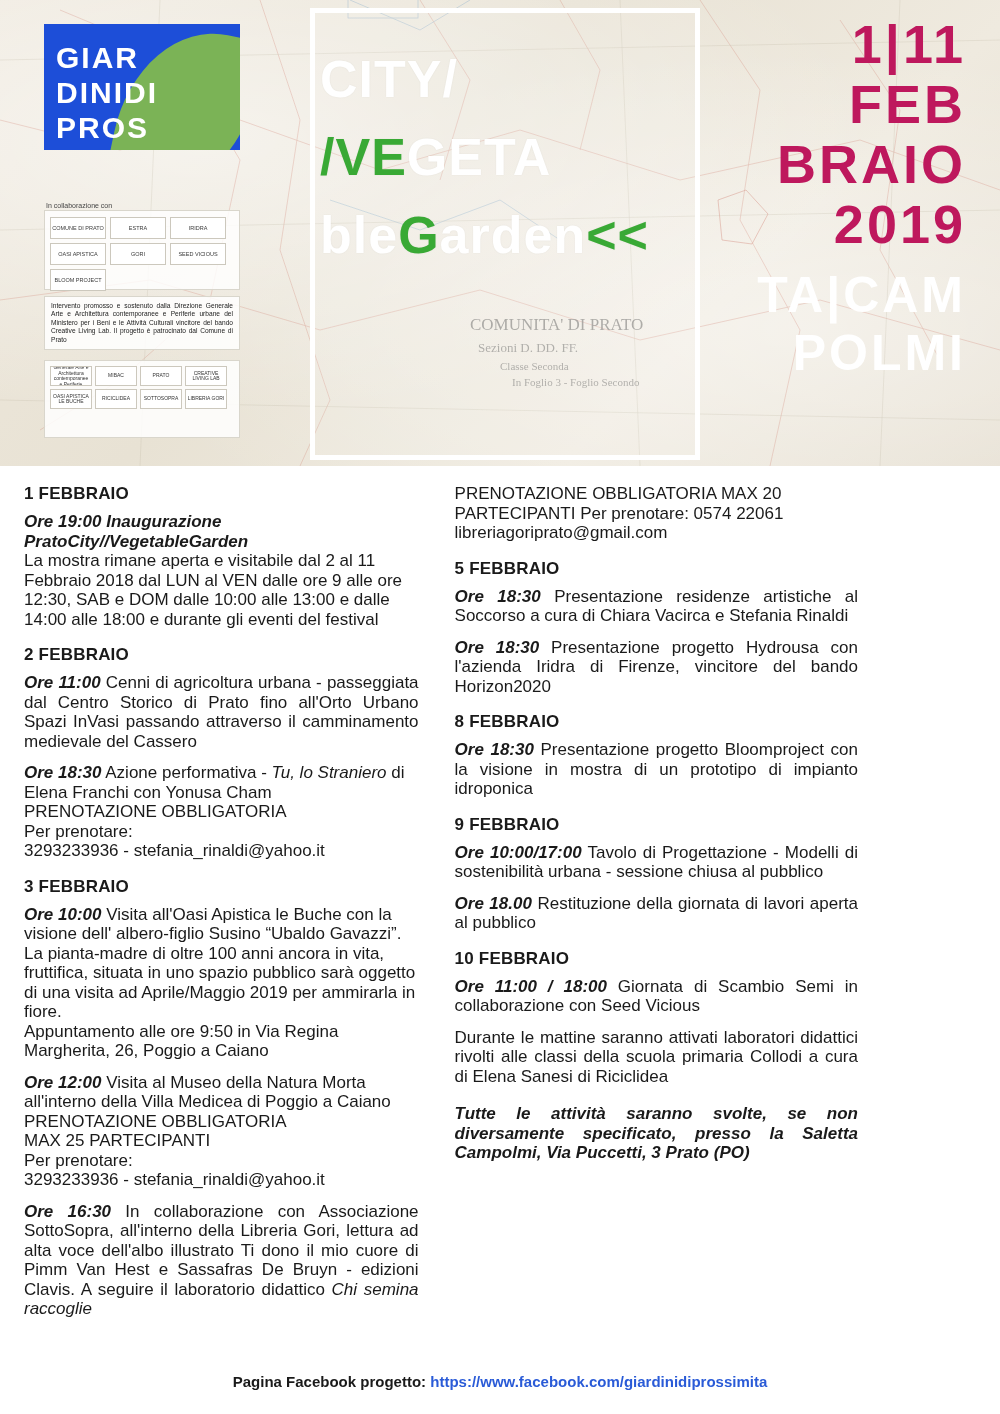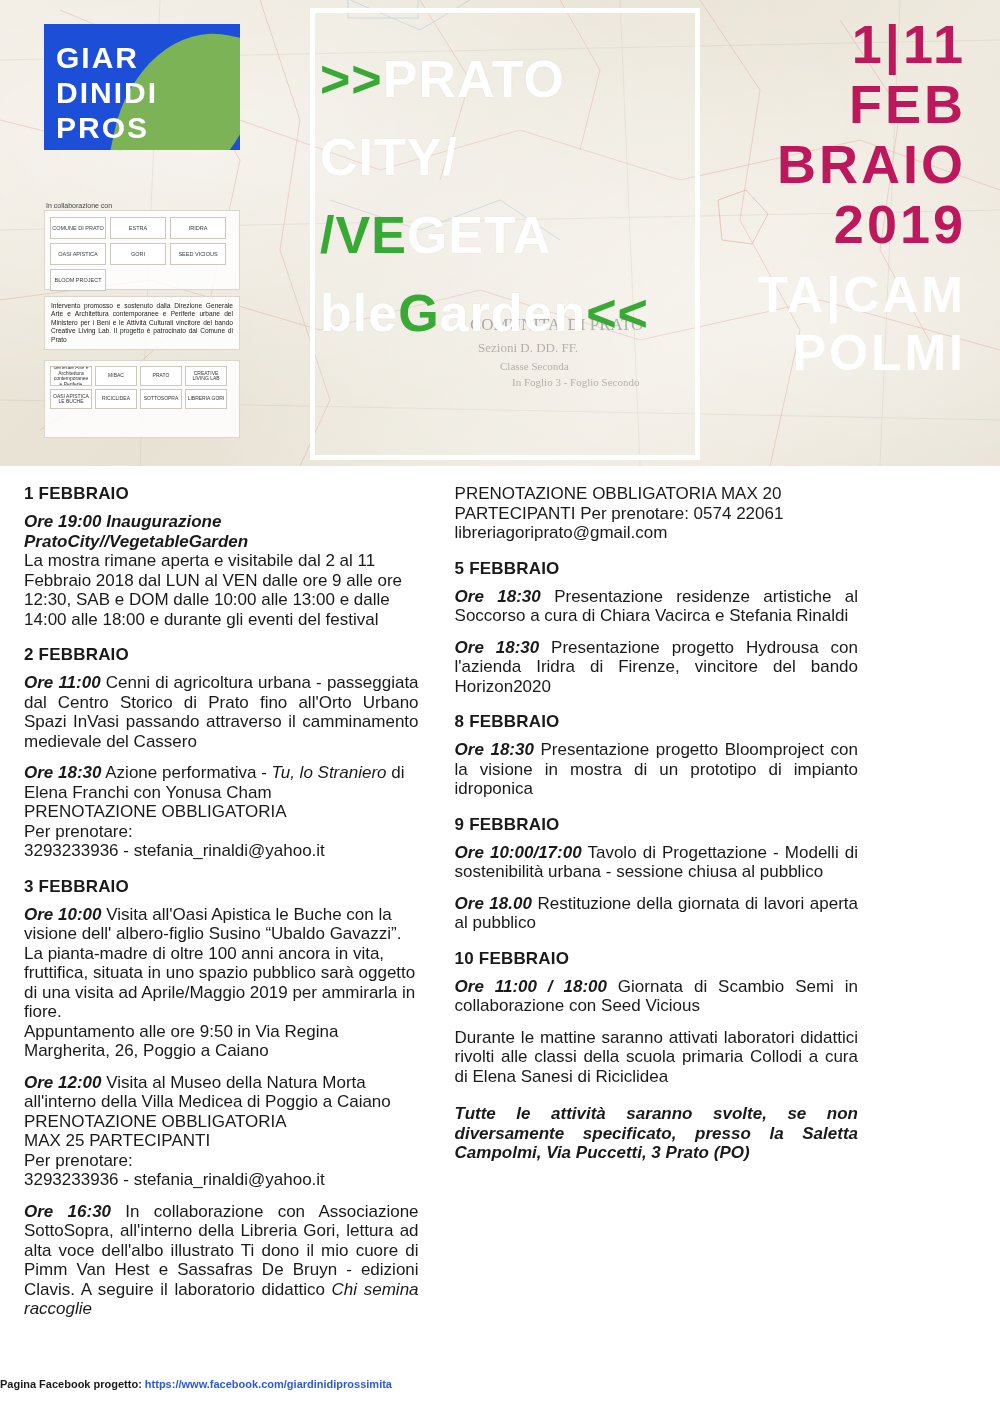--- a/index.html
+++ b/index.html
@@ -233,22 +233,22 @@
   p.ev.nojust { text-align: left; }
   .ore { font-style: italic; font-weight: bold; }
   .ital { font-style: italic; }
   .bolditalic { font-weight: bold; font-style: italic; }
 
   .footer {
     position: absolute;
     left: 0;
     bottom: 24px;
     width: 1000px;
-    text-align: left;
-    font-size: 11px;
+    text-align: center;
+    font-size: 15px;
     font-weight: bold;
   }
   .footer .url { color: #2a5bd7; font-weight: bold; }
 </style>
 </head>
 <body>
 
 <div class="hero">
   <div class="map-bg"></div>
   <svg class="map-lines" width="1000" height="466">
@@ -312,21 +312,20 @@
     <div class="mlogo">MIBAC</div>
     <div class="mlogo">PRATO</div>
     <div class="mlogo">CREATIVE LIVING LAB</div>
     <div class="mlogo">OASI APISTICA LE BUCHE</div>
     <div class="mlogo">RICICLIDEA</div>
     <div class="mlogo">SOTTOSOPRA</div>
     <div class="mlogo">LIBRERIA GORI</div>
   </div>
 
   <div class="big-title">
-    <div class="t-row"><span class="chev">&gt;&gt;</span><span>PRATO</span></div>
     <div class="t-row"><span>CITY/</span></div>
     <div class="t-row"><span class="green">/VE</span><span>GETA</span></div>
     <div class="t-row"><span>ble</span><span class="green">G</span><span>arden</span><span class="chev">&lt;&lt;</span></div>
   </div>
 
   <div class="date-block">
     <div>1|11</div>
     <div>FEB</div>
     <div>BRAIO</div>
     <div>2019</div>

